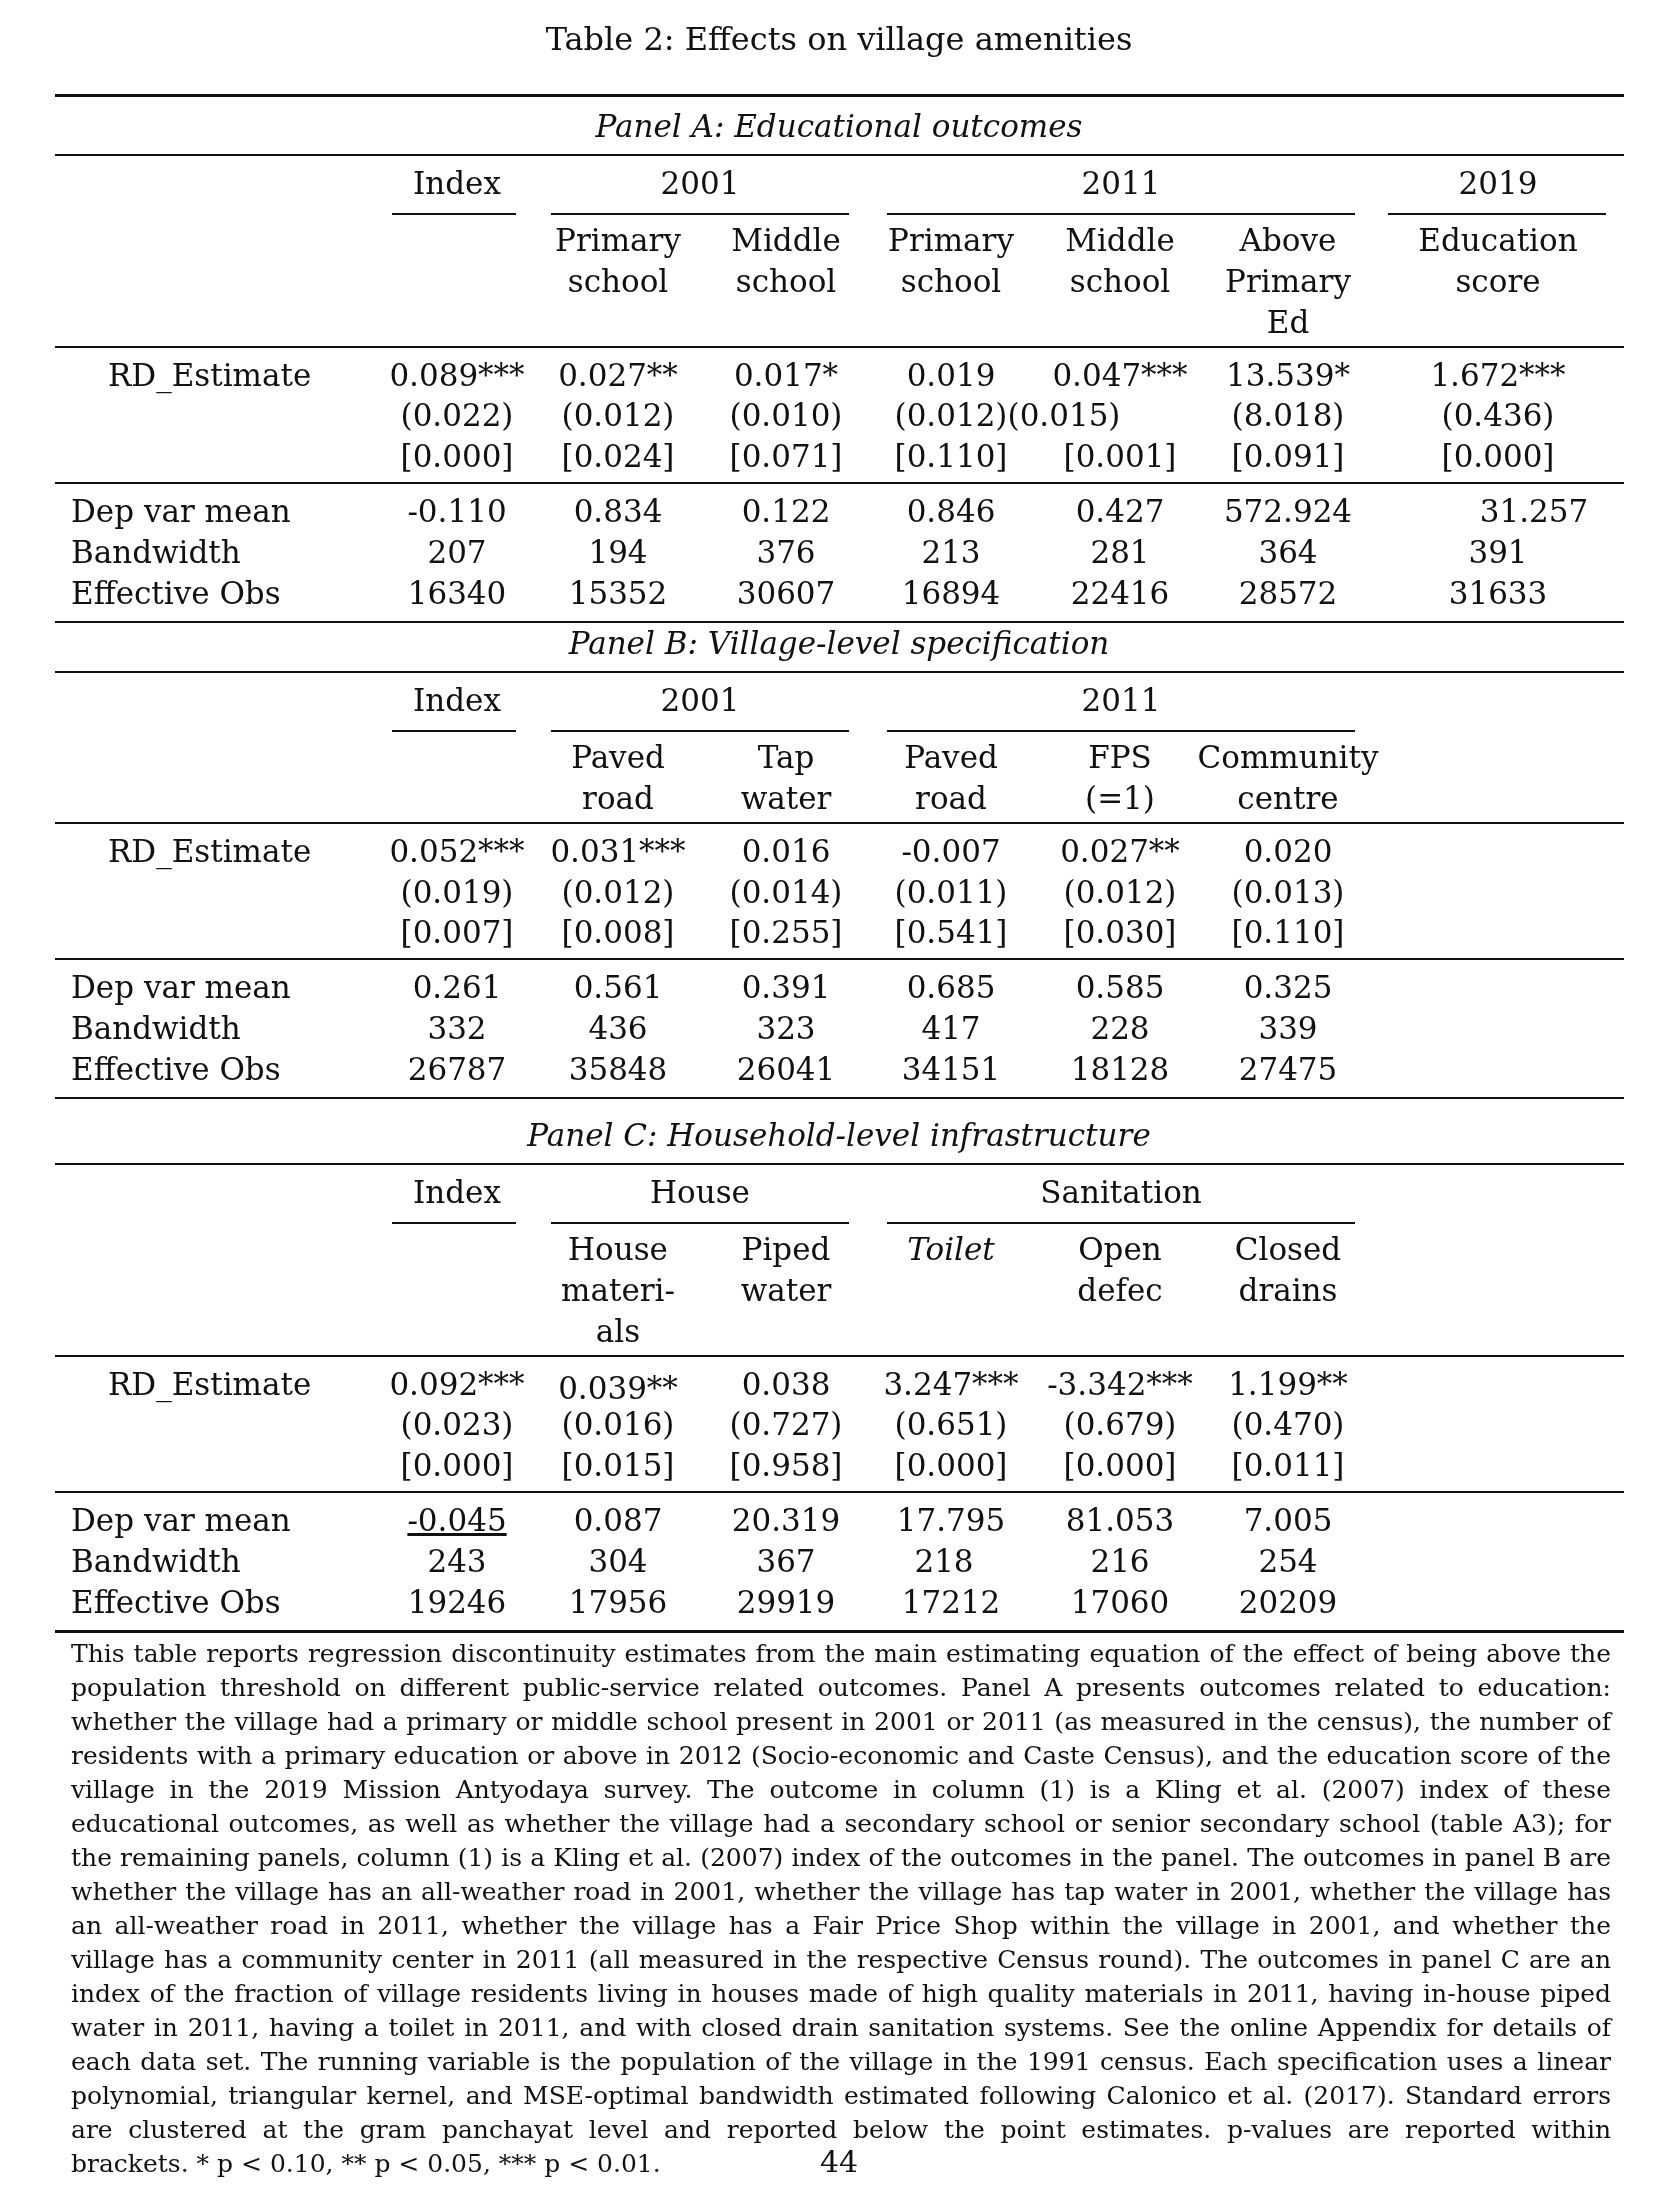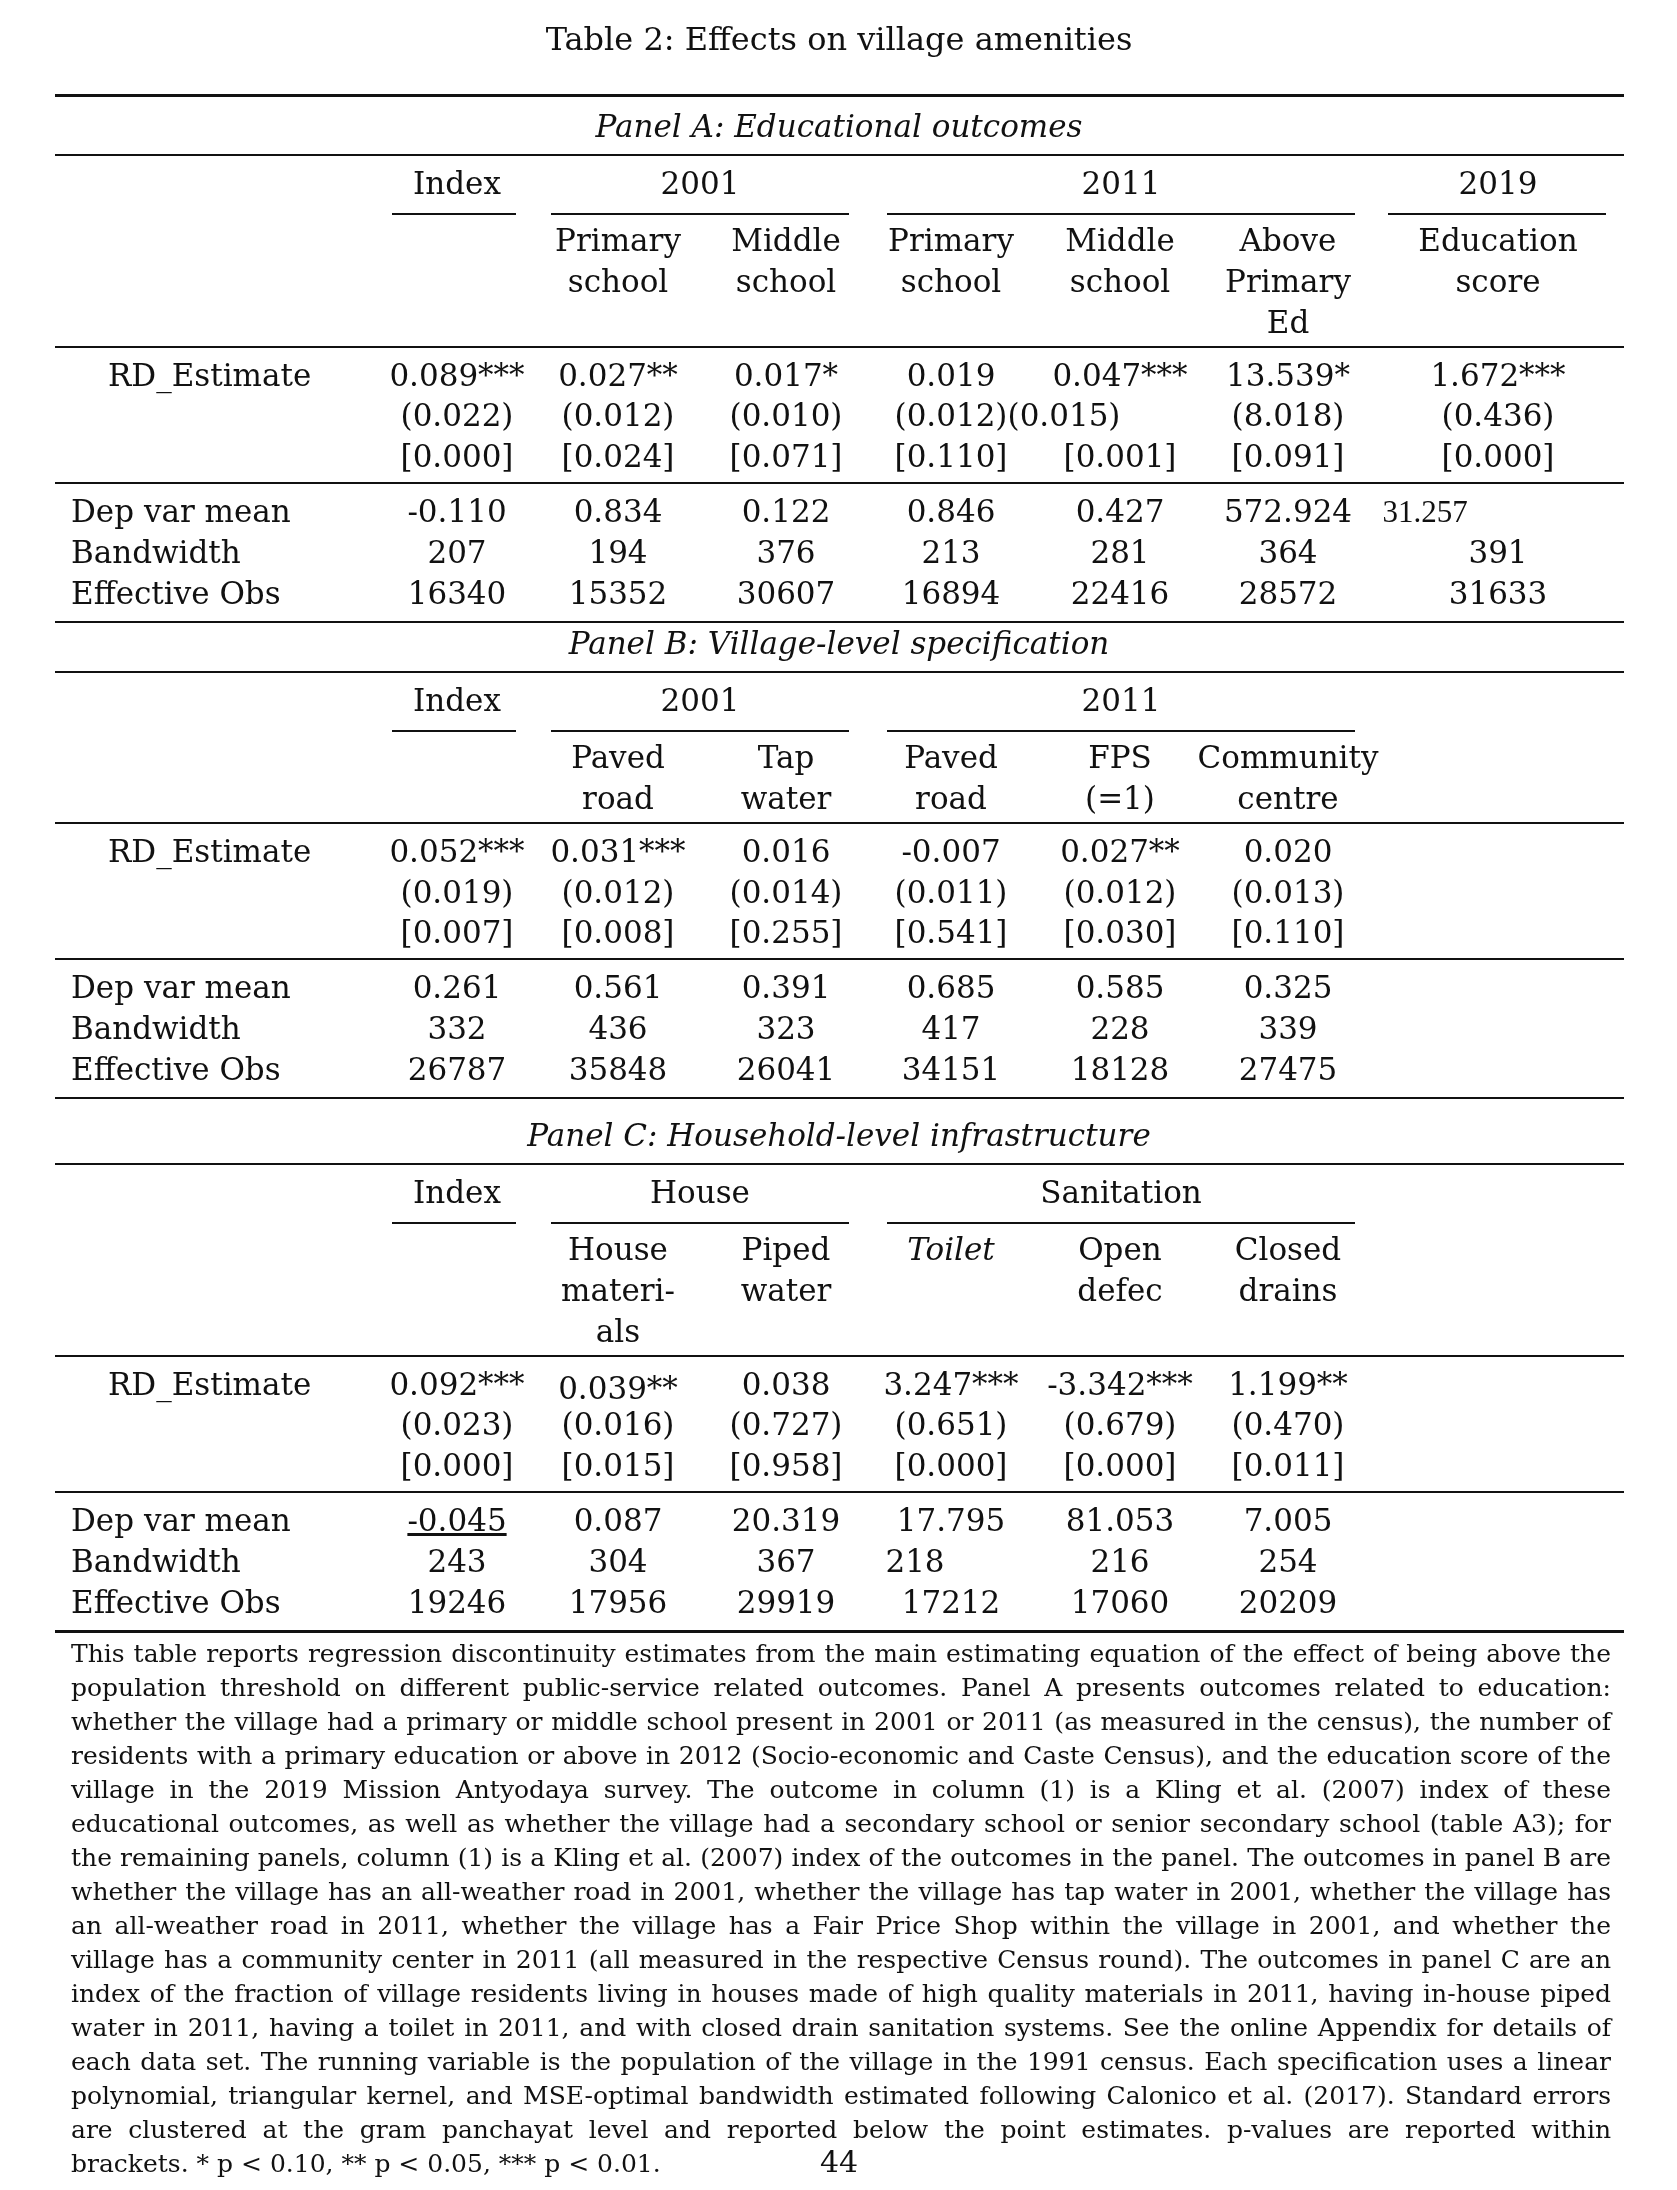--- a/index.html
+++ b/index.html
@@ -90,21 +90,21 @@
     <div class="cell" style="top: 436px; left: 1288px;">[0.091]</div>
     <div class="cell" style="top: 436px; left: 1498px;">[0.000]</div>
     <div class="rule thin" style="top: 482px;"></div>
     <div class="rowlabel" style="top: 491px; left: 71px;">Dep var mean</div>
     <div class="cell" style="top: 491px; left: 457px;">-0.110</div>
     <div class="cell" style="top: 491px; left: 618px;">0.834</div>
     <div class="cell" style="top: 491px; left: 786px;">0.122</div>
     <div class="cell" style="top: 491px; left: 951px;">0.846</div>
     <div class="cell" style="top: 491px; left: 1120px;">0.427</div>
     <div class="cell" style="top: 491px; left: 1288px;">572.924</div>
-    <div class="cell" style="top: 491px; left: 1425px; font-family: Liberation Serif, serif;">31.257</div>
+    <div class="cell" style="top: 491px; left: 1534px;">31.257</div>
     <div class="rowlabel" style="top: 532px; left: 71px;">Bandwidth</div>
     <div class="cell" style="top: 532px; left: 457px;">207</div>
     <div class="cell" style="top: 532px; left: 618px;">194</div>
     <div class="cell" style="top: 532px; left: 786px;">376</div>
     <div class="cell" style="top: 532px; left: 951px;">213</div>
     <div class="cell" style="top: 532px; left: 1120px;">281</div>
     <div class="cell" style="top: 532px; left: 1288px;">364</div>
     <div class="cell" style="top: 532px; left: 1498px;">391</div>
     <div class="rowlabel" style="top: 573px; left: 71px;">Effective Obs</div>
     <div class="cell" style="top: 573px; left: 457px;">16340</div>
@@ -245,21 +245,21 @@
     <div class="cell" style="top: 1500px; left: 457px; text-decoration: underline;">-0.045</div>
     <div class="cell" style="top: 1500px; left: 618px;">0.087</div>
     <div class="cell" style="top: 1500px; left: 786px;">20.319</div>
     <div class="cell" style="top: 1500px; left: 951px;">17.795</div>
     <div class="cell" style="top: 1500px; left: 1120px;">81.053</div>
     <div class="cell" style="top: 1500px; left: 1288px;">7.005</div>
     <div class="rowlabel" style="top: 1541px; left: 71px;">Bandwidth</div>
     <div class="cell" style="top: 1541px; left: 457px;">243</div>
     <div class="cell" style="top: 1541px; left: 618px;">304</div>
     <div class="cell" style="top: 1541px; left: 786px;">367</div>
-    <div class="cell" style="top: 1541px; left: 915px;">218</div>
+    <div class="cell" style="top: 1541px; left: 944px;">218</div>
     <div class="cell" style="top: 1541px; left: 1120px;">216</div>
     <div class="cell" style="top: 1541px; left: 1288px;">254</div>
     <div class="rowlabel" style="top: 1582px; left: 71px;">Effective Obs</div>
     <div class="cell" style="top: 1582px; left: 457px;">19246</div>
     <div class="cell" style="top: 1582px; left: 618px;">17956</div>
     <div class="cell" style="top: 1582px; left: 786px;">29919</div>
     <div class="cell" style="top: 1582px; left: 951px;">17212</div>
     <div class="cell" style="top: 1582px; left: 1120px;">17060</div>
     <div class="cell" style="top: 1582px; left: 1288px;">20209</div>
     <div class="rule thick" style="top: 1630px;"></div>

